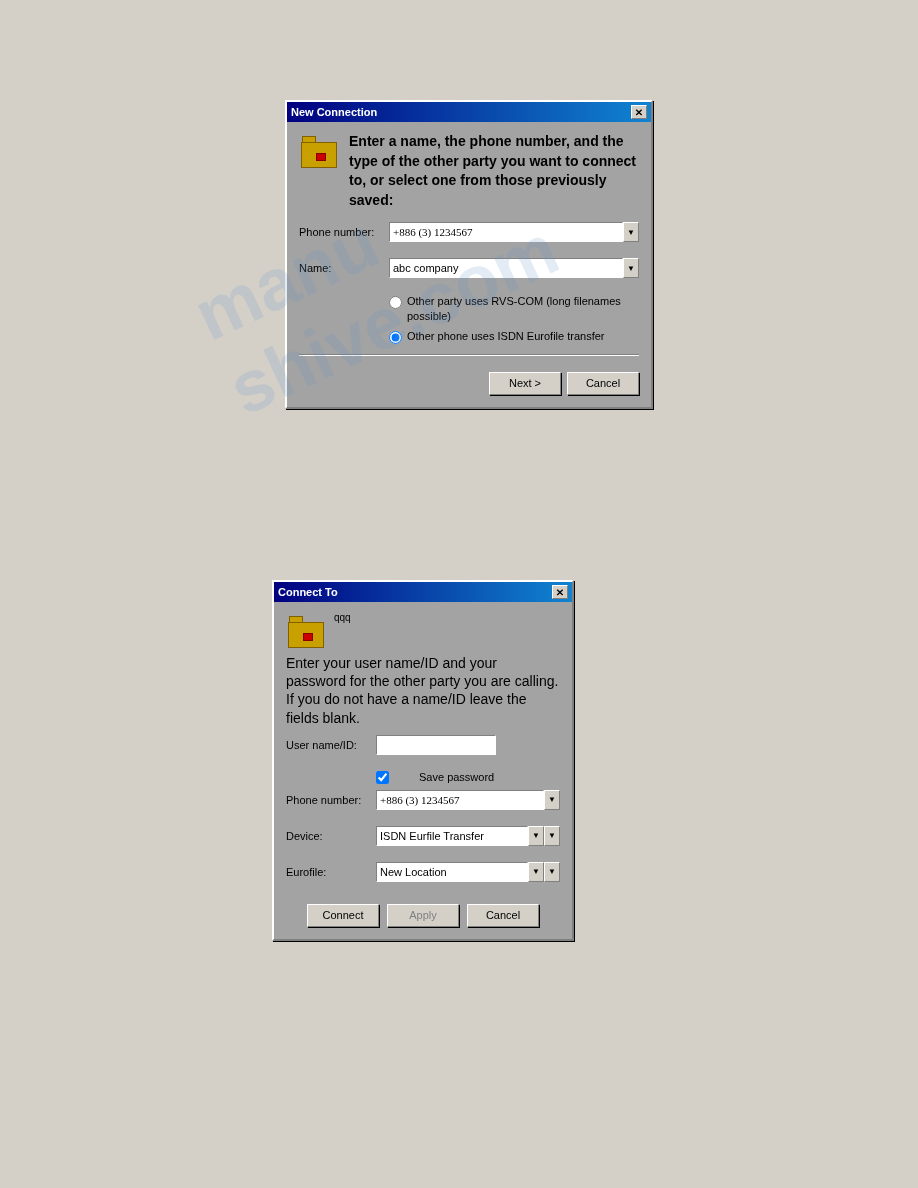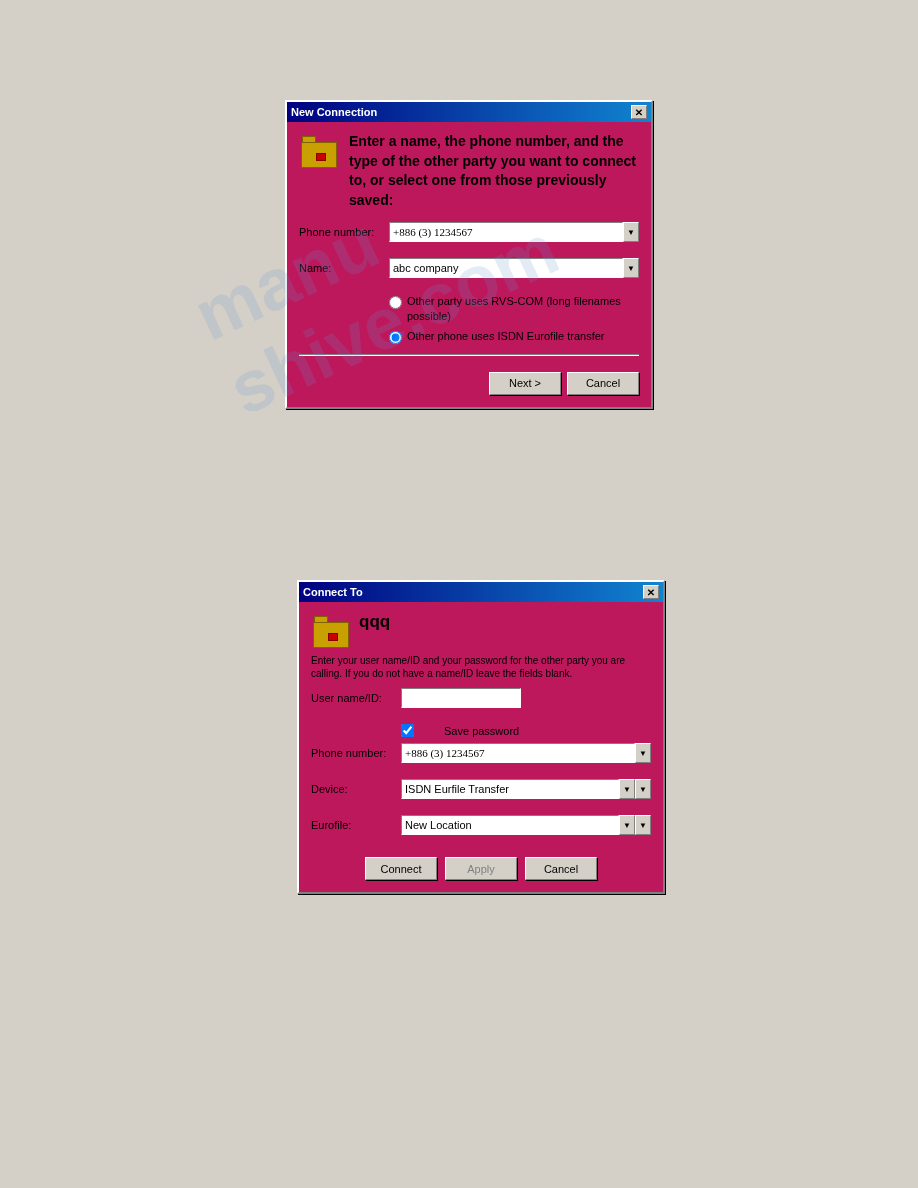--- a/index.html
+++ b/index.html
@@ -23,21 +23,21 @@
       font-family: Arial, sans-serif;
       font-weight: bold;
       pointer-events: none;
       white-space: nowrap;
       z-index: 1000;
     }
 
     
     .dialog {
       position: absolute;
-      background: #be185d;
+      background: #a3a3a3;
       border: 2px solid;
       border-color: #ffffff #808080 #808080 #ffffff;
       box-shadow: 1px 1px 0 #000;
     }
 
     .dialog-titlebar {
       background: linear-gradient(to right, #000080, #1084d0);
       color: white;
       display: flex;
       align-items: center;
@@ -253,26 +253,26 @@
     .checkbox-row input[type="checkbox"] {
       margin-right: 5px;
     }
 
     
     .win-button:disabled, .win-button.disabled {
       color: #808080;
     }
 
     .connect-icon-name {
-      font-size: 17px;
-      font-weight: bold;
+      font-size: 10px;
+      font-weight: normal;
     }
 
     .connect-desc {
-      font-size: 10px;
+      font-size: 14px;
       color: #000;
       margin-bottom: 8px;
       line-height: 1.3;
     }
   </style>
 </head>
 <body>
 
 <div class="dialog" style="left: 285px; top: 100px; width: 368px;">
   <div class="dialog-titlebar">
@@ -319,21 +319,21 @@
 
     <div class="separator"></div>
 
     <div class="button-row">
       <button class="win-button">Next &gt;</button>
       <button class="win-button">Cancel</button>
     </div>
   </div>
 </div>
 
-<div class="dialog" style="left: 297px; top: 580px; width: 368px;">
+<div class="dialog" style="left: 272px; top: 580px; width: 302px;">
   <div class="dialog-titlebar">
     <span class="titlebar-title">Connect To</span>
     <div class="titlebar-close">✕</div>
   </div>
   <div class="dialog-body">
     <div class="icon-area" style="margin-bottom:6px;">
       <div class="folder-icon" style="margin-right:8px;">
         <div class="folder-tab"></div>
         <div class="folder-body">
           <div class="folder-red"></div>

